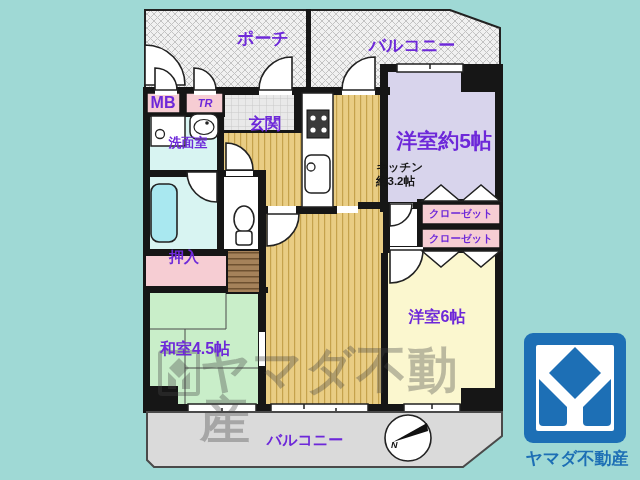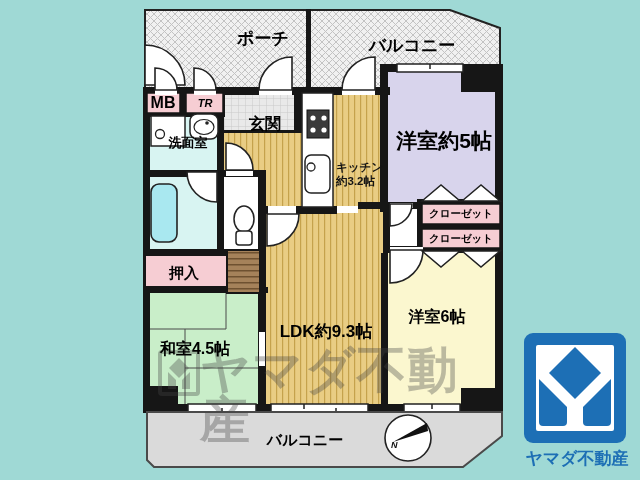--- a/index.html
+++ b/index.html
@@ -1,21 +1,21 @@
 <!DOCTYPE html>
 <html><head>
 <meta charset="utf-8">
 <style>
   html,body{margin:0;padding:0;}
   #stage{position:relative;width:640px;height:480px;background:#9fd9d5;overflow:hidden;
          font-family:"Liberation Sans","DejaVu Sans",sans-serif;}
   #plan-svg{position:absolute;left:0;top:0;}
-  .lbl{position:absolute;transform:translate(-50%,-50%);white-space:nowrap;color:#000000;
+  .lbl{position:absolute;transform:translate(-50%,-50%);white-space:nowrap;color:#6d28d9;
        font-weight:bold;line-height:1;}
-  .lbl2{position:absolute;white-space:nowrap;color:#151515;font-weight:bold;line-height:1.25;}
+  .lbl2{position:absolute;white-space:nowrap;color:#151515;font-weight:bold;line-height:1.25;padding-left:40px;}
   #watermark{position:absolute;left:200px;top:345px;width:292px;font-size:50px;font-weight:bold;
              letter-spacing:1px;color:rgba(70,70,70,0.35);line-height:1;}
   #brand-text{position:absolute;left:577px;top:458px;transform:translate(-50%,-50%);
               font-size:17px;font-weight:bold;color:#1d6fb5;white-space:nowrap;}
   .n-lbl{position:absolute;font-size:9px;font-weight:bold;font-style:italic;color:#111;}
 </style>
 </head>
 <body>
 
 <div id="stage">
@@ -205,23 +205,22 @@
 <div class="lbl" style="left:205px;top:103px;font-size:11px;font-style:italic;">TR</div>
 <div class="lbl" style="left:265px;top:124px;font-size:16px;">玄関</div>
 <div class="lbl" style="left:188px;top:142px;font-size:13px;">洗面室</div>
 <div class="lbl2" style="left:336px;top:160px;font-size:11.5px;">
   <div>キッチン</div>
   <div>約3.2帖</div>
 </div>
 <div class="lbl" style="left:444px;top:140px;font-size:21px;">洋室約5帖</div>
 <div class="lbl" style="left:461px;top:213px;font-size:10.5px;">クローゼット</div>
 <div class="lbl" style="left:461px;top:238px;font-size:10.5px;">クローゼット</div>
-<div class="lbl" style="left:184px;top:272px;font-size:15px;">押入</div>
+<div class="lbl" style="left:184px;top:256px;font-size:15px;">押入</div>
 <div class="lbl" style="left:195px;top:349px;font-size:16px;">和室4.5帖</div>
-<div class="lbl" style="left:326px;top:331px;font-size:17px;">LDK約9.3帖</div>
 <div class="lbl" style="left:437px;top:317px;font-size:16px;">洋室6帖</div>
 <div class="lbl" style="left:305px;top:439px;font-size:15px;">バルコニー</div>
 <div class="n-lbl" style="left:391px;top:440px;">N</div>
 
 <svg width="110" height="116" style="position:absolute;left:521px;top:331px;">
   <rect x="3" y="2" width="102" height="110" rx="9" fill="#1d6fb5"></rect>
   <rect x="15" y="14" width="78" height="86" rx="2" fill="#ffffff"></rect>
   <g fill="#1d6fb5">
     <path d="M54,16 L80,42 L54,68 L28,42 Z"></path>
     <path d="M18,48 L46,76 L46,91 Q46,95 42,95 L22,95 Q18,95 18,91 Z"></path>

